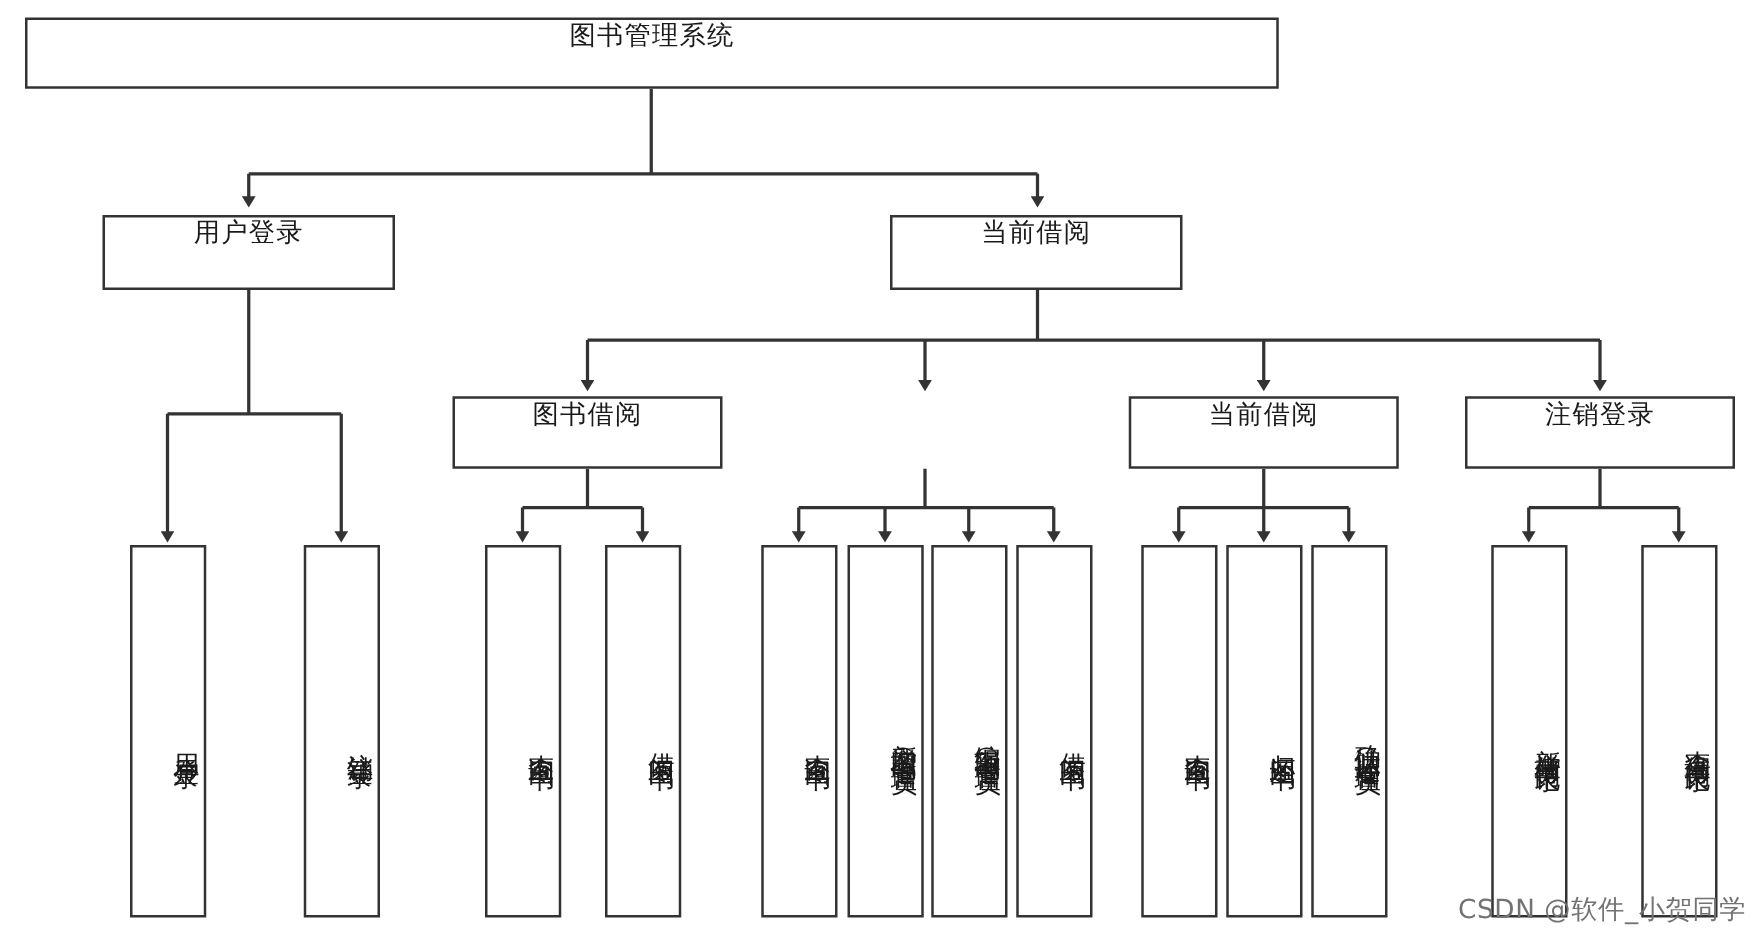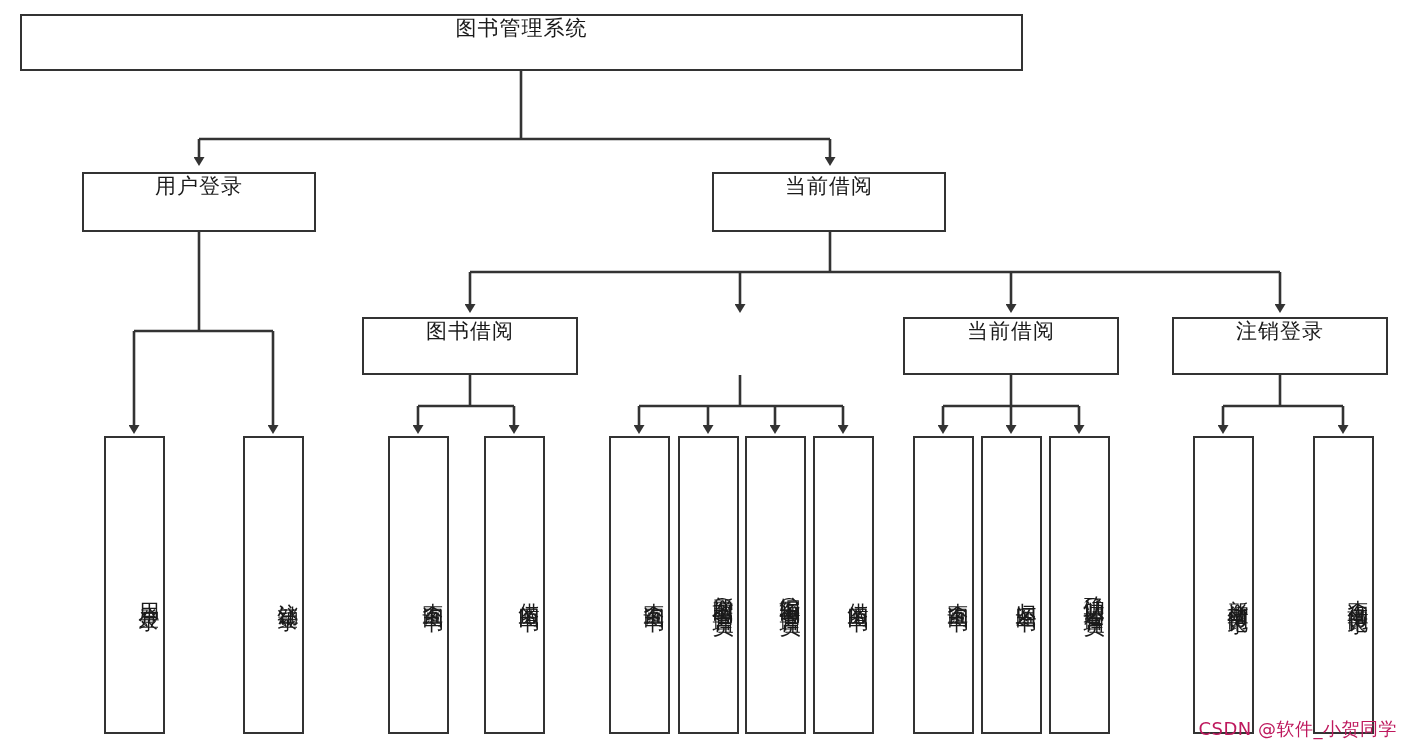--- a/index.html
+++ b/index.html
@@ -49,22 +49,22 @@
     left: 0;
     top: 0;
     width: 1405px;
     height: 747px;
     pointer-events: none;
   }
   #watermark {
     position: absolute;
     right: 8px;
     bottom: 6px;
-    font-size: 18px;
-    color: #be185d;
+    font-size: 21px;
+    color: #737373;
     letter-spacing: 0.5px;
     white-space: nowrap;
   }
 </style>
 </head>
 <body>
 
 <div id="canvas">
 
   <svg id="edges" viewBox="0 0 1405 747" xmlns="http://www.w3.org/2000/svg">

